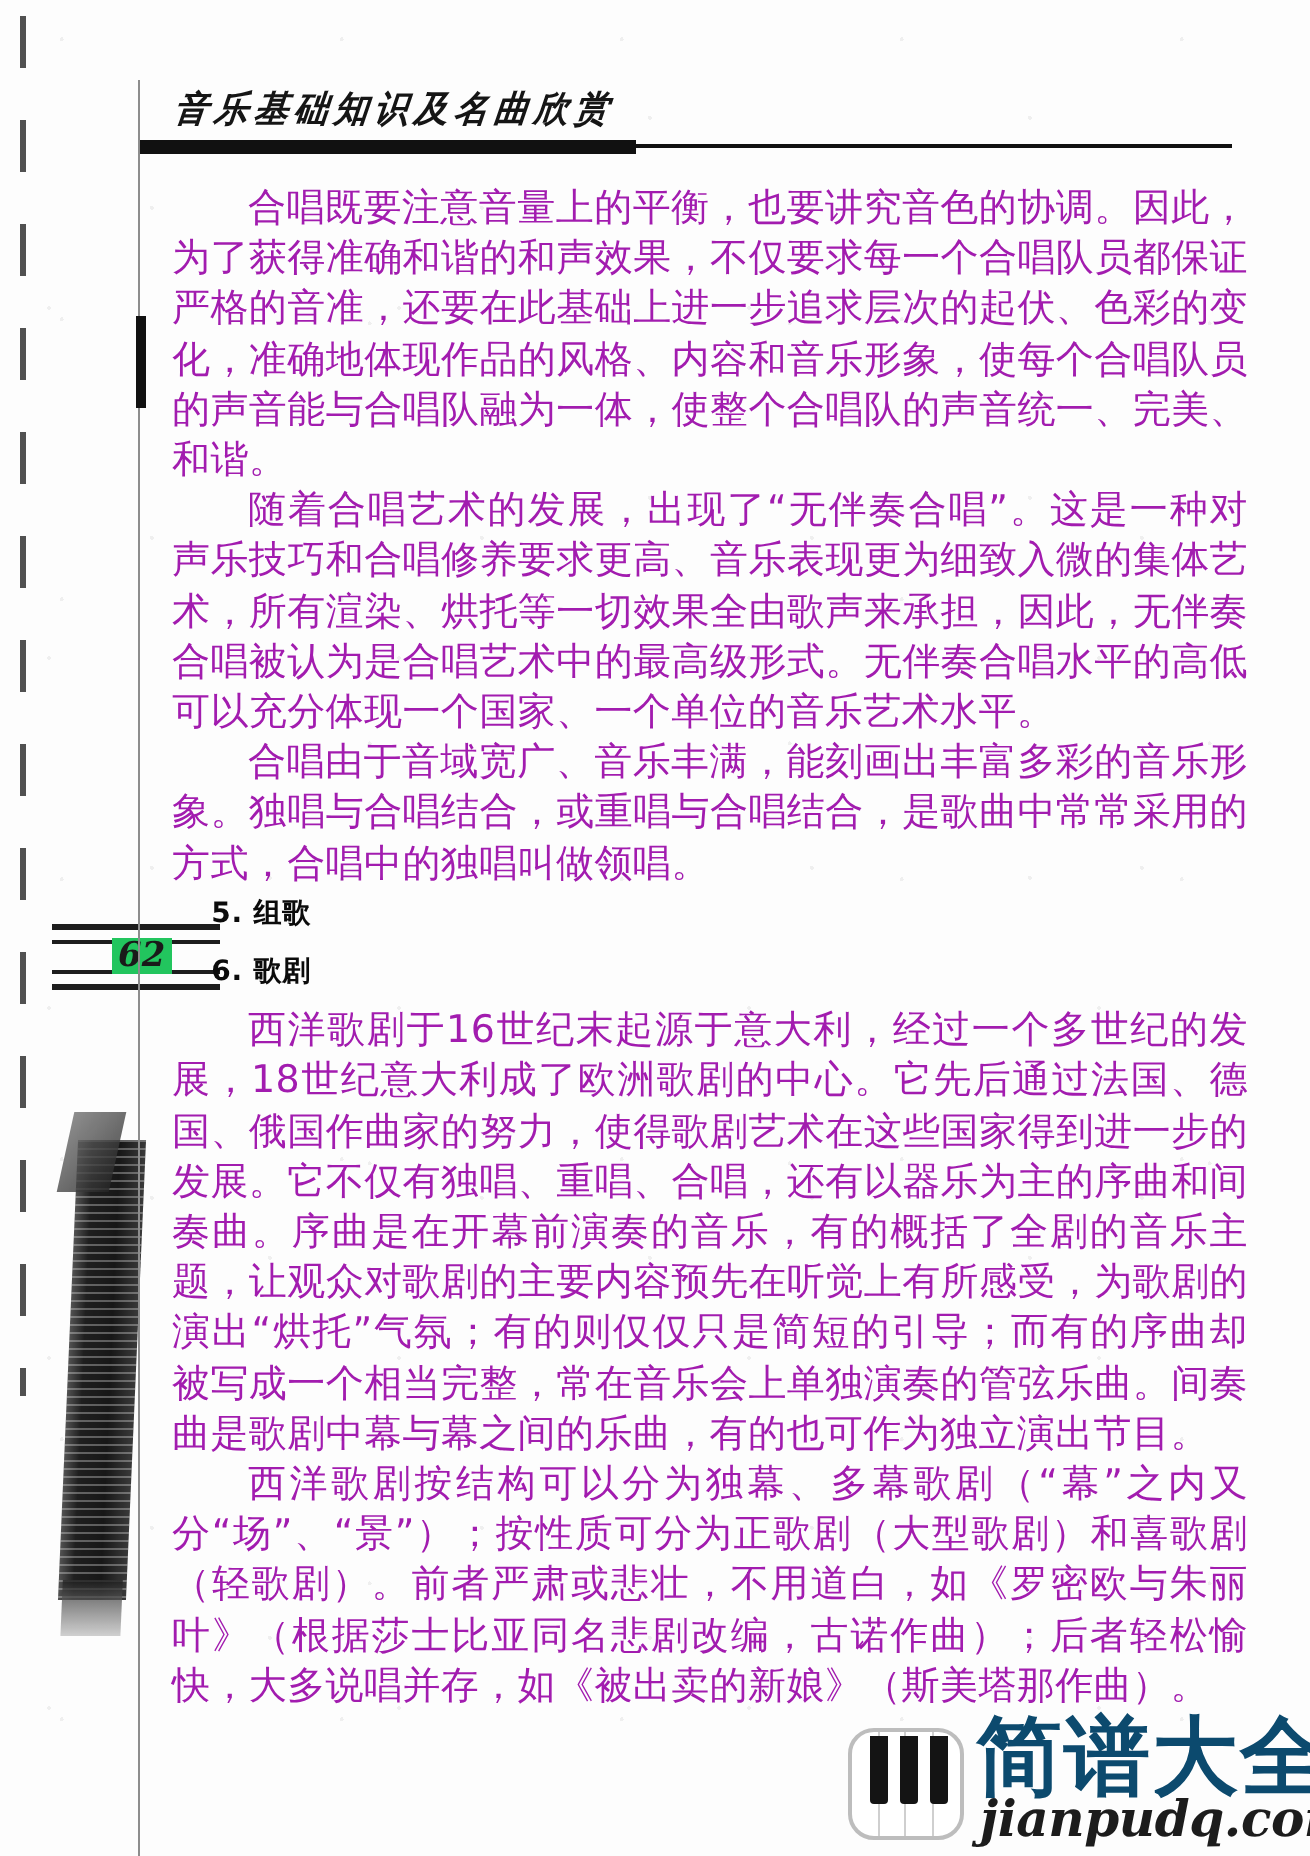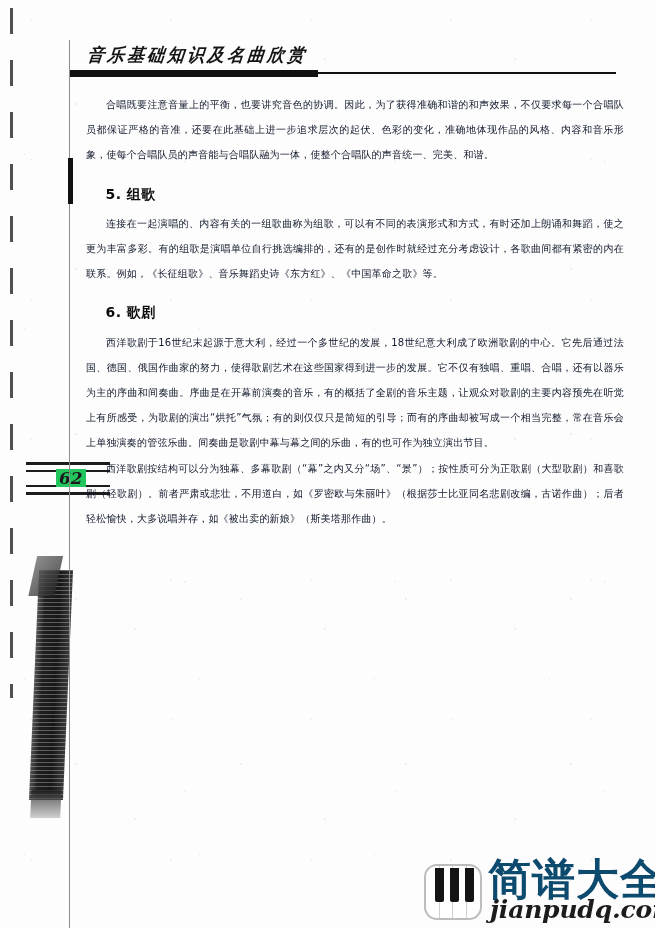--- a/index.html
+++ b/index.html
@@ -161,37 +161,37 @@
 
   
   .column {
     position: absolute;
     left: 86px;
     top: 92px;
     width: 538px;
   }
   .para {
     font-family: "DejaVu Sans", sans-serif;
-    font-size: 10px;
+    font-size: 19px;
     line-height: 25.2px;
-    color: #0f172a;
+    color: #a21caf;
     text-align: justify;
     text-justify: inter-ideograph;
     margin: 0 0 0 0;
     text-indent: 2em;
     letter-spacing: .2px;
   }
   .para + .para { margin-top: 0; }
   .section-head {
     font-family: "DejaVu Sans", sans-serif;
     font-size: 14px;
     font-weight: 700;
     color: #0b0b0b;
     line-height: 25.2px;
-    margin: 14px 0 4px 0;
+    margin: 0 0 4px 0;
     text-indent: 1.4em;
     letter-spacing: .4px;
   }
   .gap-before { margin-top: 6px; }
 
   
   .watermark {
     position: absolute;
     left: 424px;
     top: 862px;
@@ -295,23 +295,24 @@
   <div class="frame-blot"></div>
 
   <div class="header-zone">
     <div class="header-title">音乐基础知识及名曲欣赏</div>
     <div class="header-rule"></div>
   </div>
 
   <div class="column">
 
     <p class="para">合唱既要注意音量上的平衡，也要讲究音色的协调。因此，为了获得准确和谐的和声效果，不仅要求每一个合唱队员都保证严格的音准，还要在此基础上进一步追求层次的起伏、色彩的变化，准确地体现作品的风格、内容和音乐形象，使每个合唱队员的声音能与合唱队融为一体，使整个合唱队的声音统一、完美、和谐。</p>
+    <p class="para">随着合唱艺术的发展，出现了“无伴奏合唱”。这是一种对声乐技巧和合唱修养要求更高、音乐表现更为细致入微的集体艺术，所有渲染、烘托等一切效果全由歌声来承担，因此，无伴奏合唱被认为是合唱艺术中的最高级形式。无伴奏合唱水平的高低可以充分体现一个国家、一个单位的音乐艺术水平。</p>
+    <p class="para">合唱由于音域宽广、音乐丰满，能刻画出丰富多彩的音乐形象。独唱与合唱结合，或重唱与合唱结合，是歌曲中常常采用的方式，合唱中的独唱叫做领唱。</p>
 
     <h3 class="section-head">5. 组歌</h3>
-    <p class="para">连接在一起演唱的、内容有关的一组歌曲称为组歌，可以有不同的表演形式和方式，有时还加上朗诵和舞蹈，使之更为丰富多彩。有的组歌是演唱单位自行挑选编排的，还有的是创作时就经过充分考虑设计，各歌曲间都有紧密的内在联系。例如，《长征组歌》、音乐舞蹈史诗《东方红》、《中国革命之歌》等。</p>
 
     <h3 class="section-head">6. 歌剧</h3>
     <p class="para">西洋歌剧于16世纪末起源于意大利，经过一个多世纪的发展，18世纪意大利成了欧洲歌剧的中心。它先后通过法国、德国、俄国作曲家的努力，使得歌剧艺术在这些国家得到进一步的发展。它不仅有独唱、重唱、合唱，还有以器乐为主的序曲和间奏曲。序曲是在开幕前演奏的音乐，有的概括了全剧的音乐主题，让观众对歌剧的主要内容预先在听觉上有所感受，为歌剧的演出“烘托”气氛；有的则仅仅只是简短的引导；而有的序曲却被写成一个相当完整，常在音乐会上单独演奏的管弦乐曲。间奏曲是歌剧中幕与幕之间的乐曲，有的也可作为独立演出节目。</p>
     <p class="para gap-before">西洋歌剧按结构可以分为独幕、多幕歌剧（“幕”之内又分“场”、“景”）；按性质可分为正歌剧（大型歌剧）和喜歌剧（轻歌剧）。前者严肃或悲壮，不用道白，如《罗密欧与朱丽叶》（根据莎士比亚同名悲剧改编，古诺作曲）；后者轻松愉快，大多说唱并存，如《被出卖的新娘》（斯美塔那作曲）。</p>
 
   </div>
 
   <div class="watermark">
     <div class="wm-keys">
       <div class="white-k wk1"></div>

